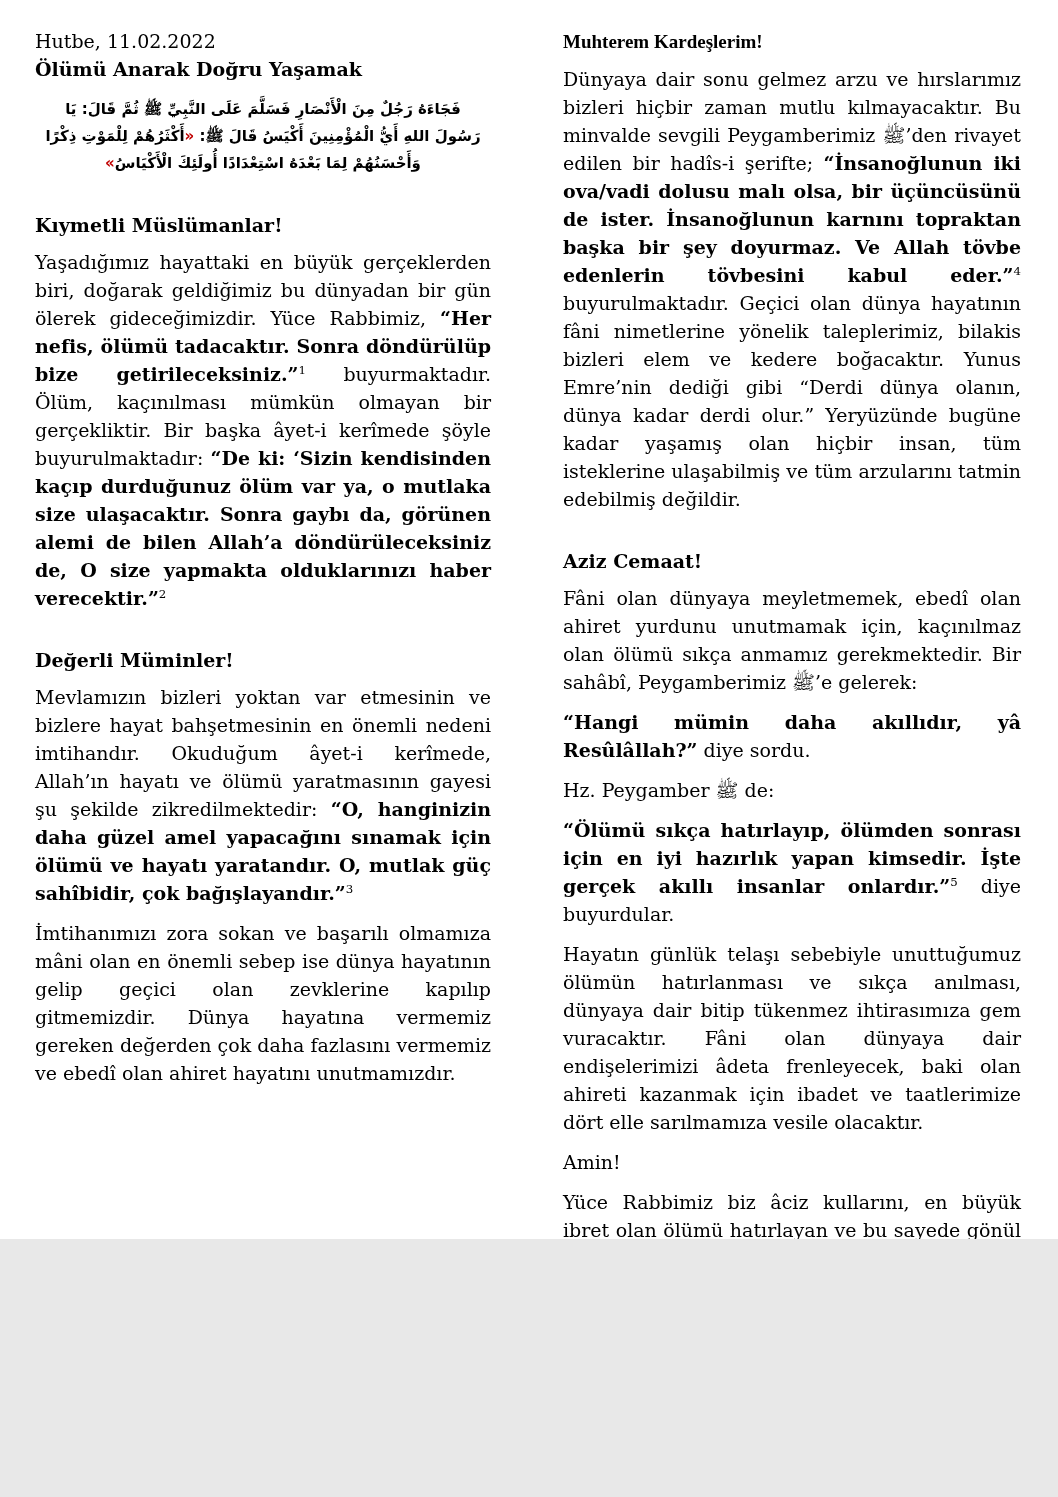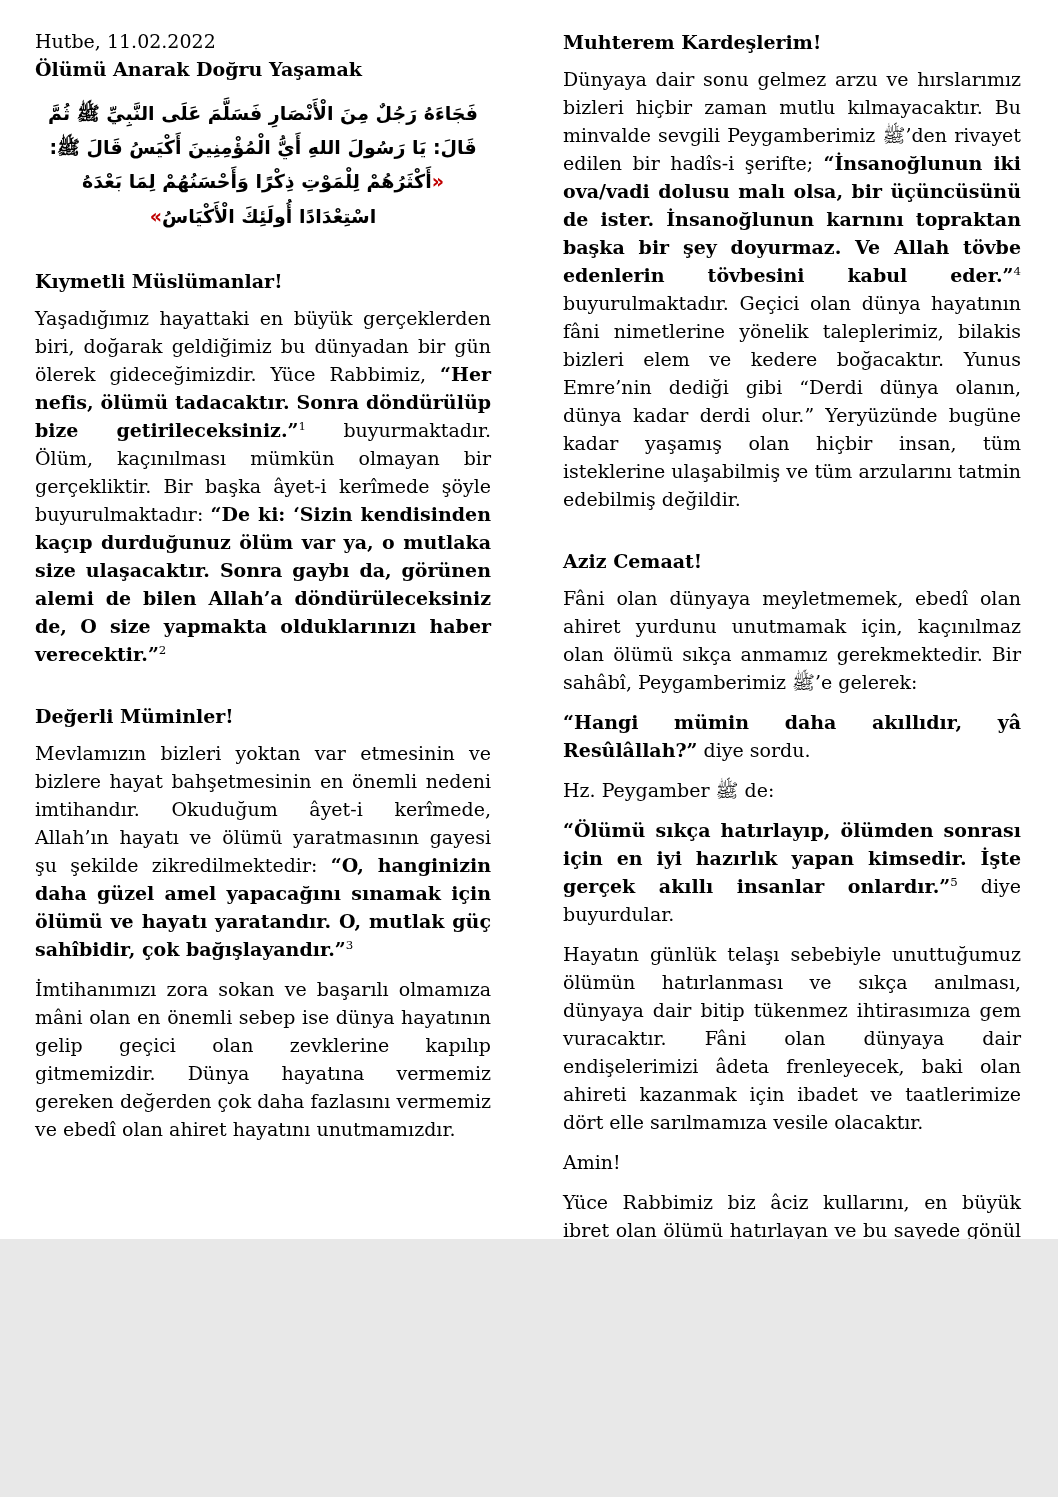--- a/index.html
+++ b/index.html
@@ -21,24 +21,24 @@
 
   .arabic{
     direction:rtl;
     text-align:center;
     font-family:"DejaVu Sans", sans-serif;
     font-weight:bold;
     font-size:20px;
     line-height:1.8;
     margin:26px 6px 0 6px;
   }
-  .arabic.hadith{margin-top:14px;font-size:19px;}
+  .arabic.hadith{margin-top:14px;font-size:15px;}
 
   .heading{font-size:19px;line-height:28px;font-weight:bold;margin:34px 0 9px 0;}
-  .col-right .heading.first{margin-top:0;}
+  .col-right .heading.first{margin-top:0;font-family:Liberation Serif, serif;}
 
   p.body{
     font-size:19px;
     line-height:28px;
     text-align:justify;
     margin:0 0 12px 0;
   }
   .b{font-weight:bold;}
   .red{color:#c00000;}
   sup{font-size:0.62em;line-height:0;}

